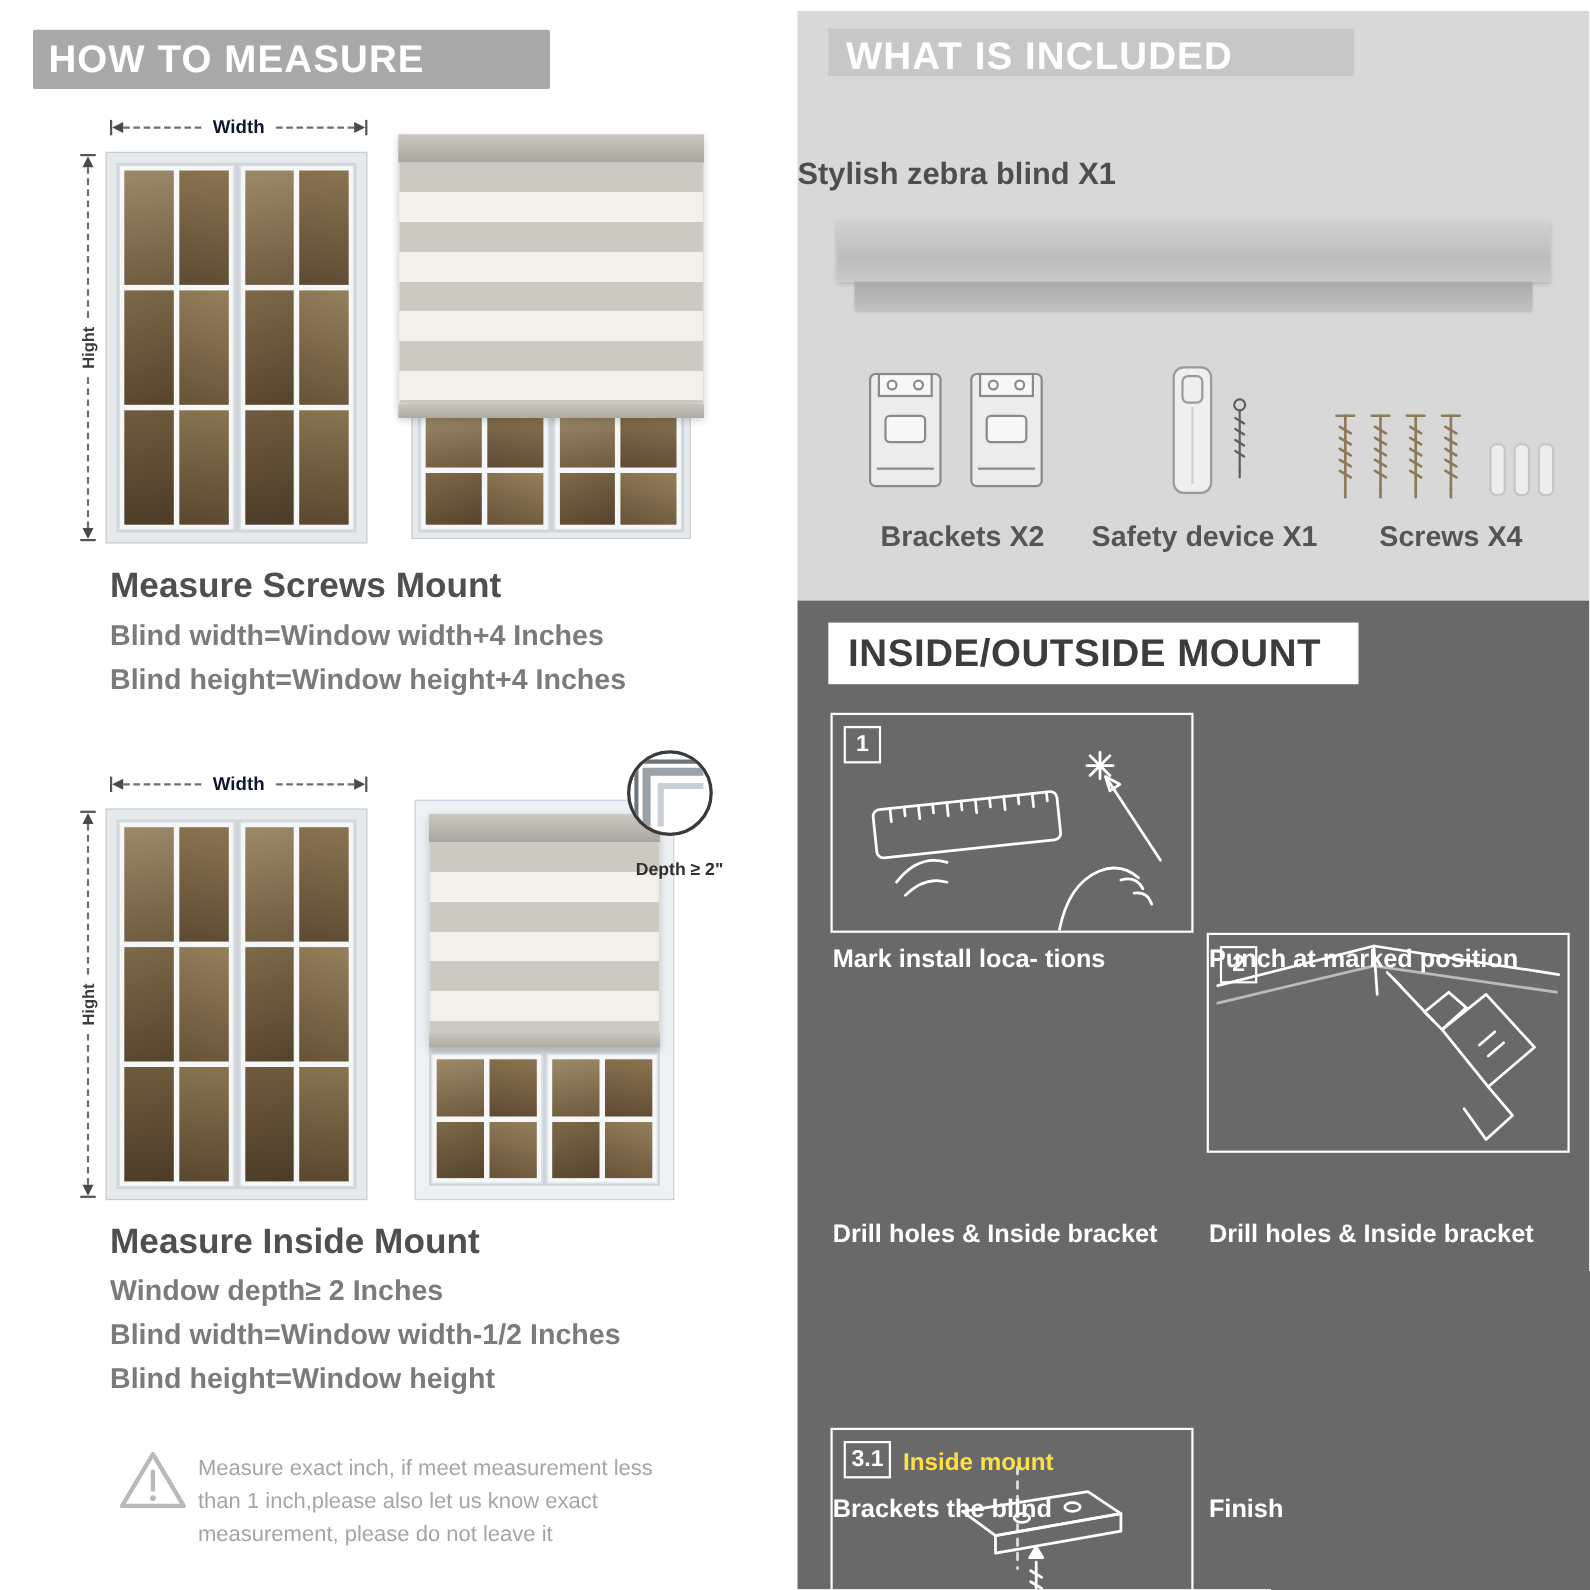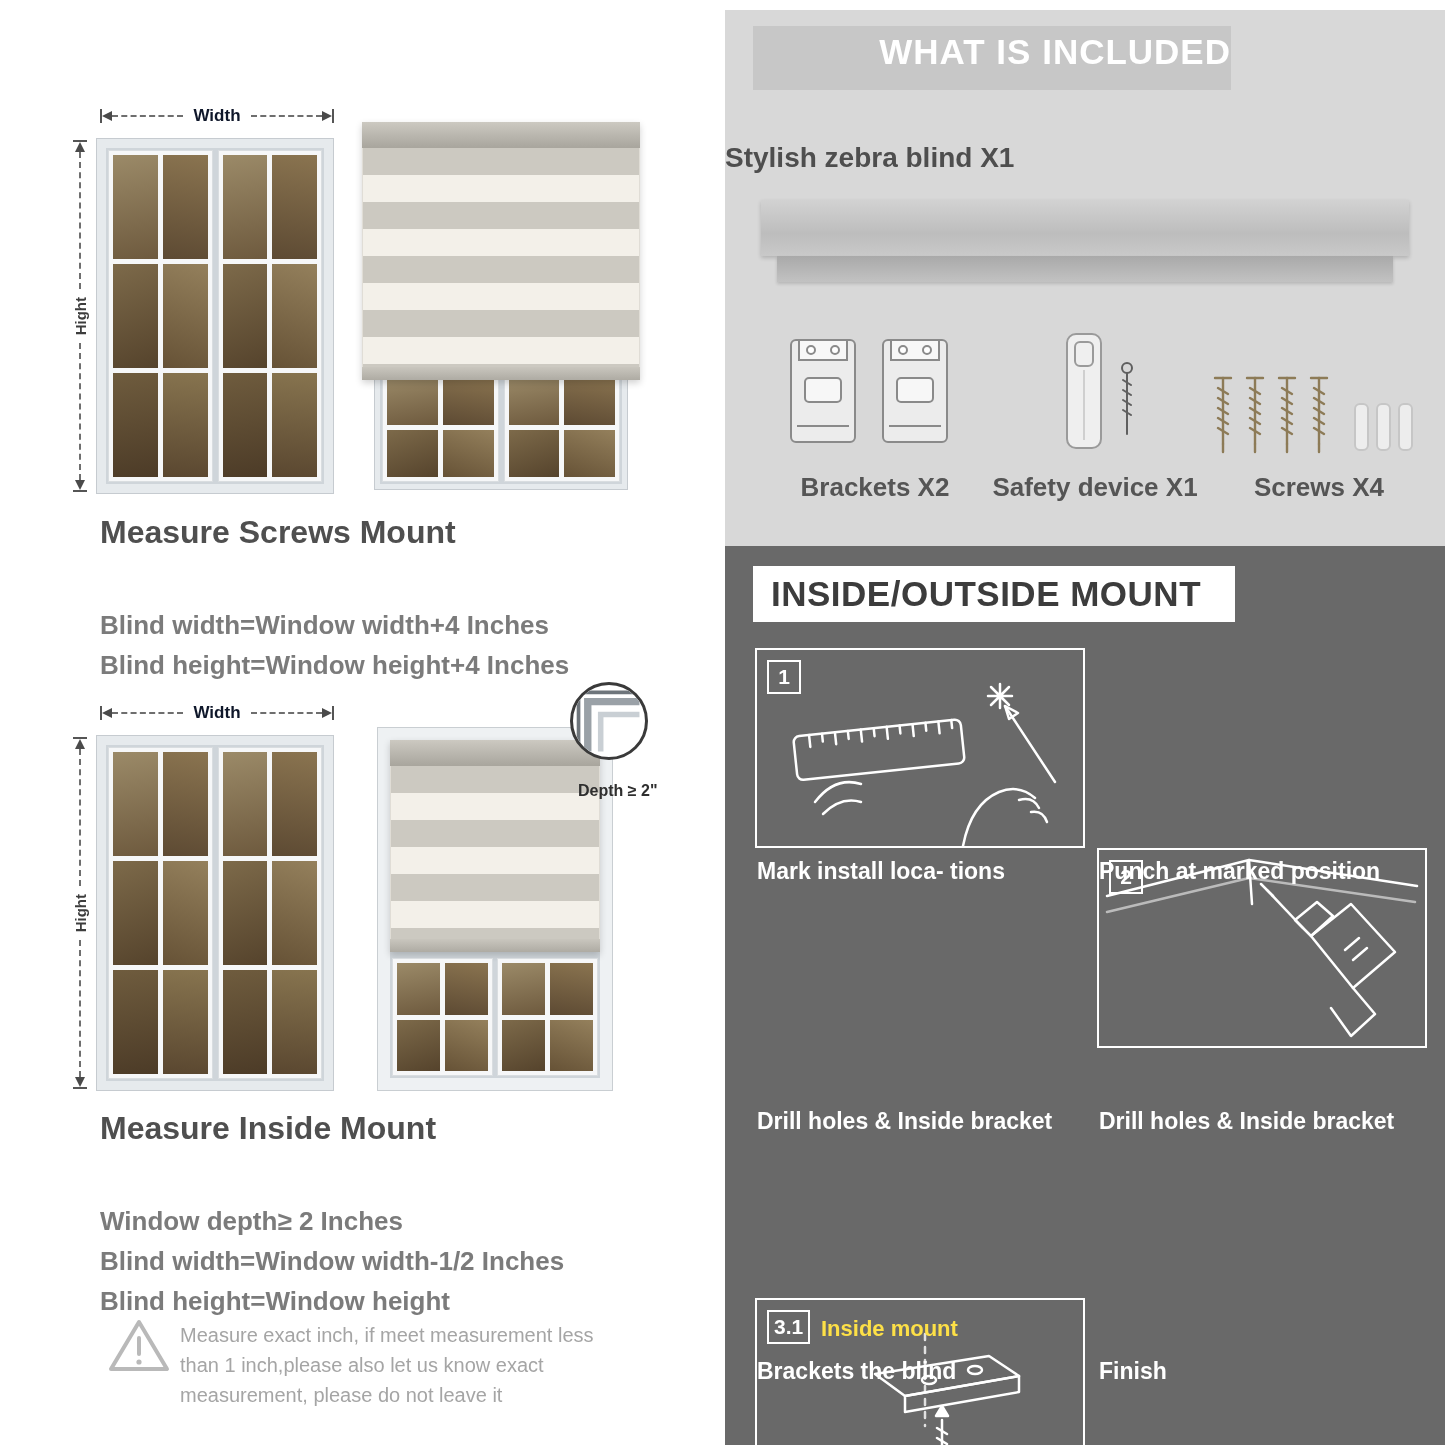--- a/index.html
+++ b/index.html
@@ -9,21 +9,21 @@
     font-family:"Liberation Sans", sans-serif; overflow:hidden; color:#555;
   }
   .abs { position:absolute; }
 
   
   .hdr-gray {
     background:#a9a9a9; color:#fff; font-weight:bold; font-size:35px;
     line-height:54px; padding-left:14px; letter-spacing:1px; border-radius:2px;
   }
   .title { font-size:32px; font-weight:bold; color:#4f4f4f; }
-  .line  { font-size:26px; font-weight:bold; color:#7b7b7b;margin-top:48px; }
+  .line  { font-size:26px; font-weight:bold; color:#7b7b7b; }
 
   
   .h-arrow { display:flex; align-items:center; height:20px; }
   .h-arrow .tick  { width:2px; height:14px; background:#555; }
   .h-arrow .dash  { flex:1; border-top:2px dashed #6e6e6e; }
   .h-arrow .head-l{ width:0;height:0;border-top:5px solid transparent;border-bottom:5px solid transparent;border-right:10px solid #4a4a4a; }
   .h-arrow .head-r{ width:0;height:0;border-top:5px solid transparent;border-bottom:5px solid transparent;border-left:10px solid #4a4a4a; }
   .h-arrow .lbl   { padding:0 10px; font-size:17px; font-weight:bold; color:#0f172a; }
 
   .v-arrow { display:flex; flex-direction:column; align-items:center; width:20px; }
@@ -84,20 +84,21 @@
   .art { position:absolute; left:0; top:0; width:100%; height:100%; }
   .cap { color:#fff; font-weight:bold; font-size:23px; }
 </style>
 </head>
 <body>
 
 <div id="canvas">
 
   <section class="abs" style="left:0;top:0;width:712px;height:1445px;">
 
+    <div class="hdr-gray abs" style="left:30px;top:27px;width:470px;height:54px;">HOW TO MEASURE</div>
 
     <div class="h-arrow abs" style="left:100px;top:106px;width:234px;">
       <span class="tick"></span>
       <span class="head-l"></span>
       <span class="dash"></span>
       <span class="lbl">Width</span>
       <span class="dash"></span>
       <span class="head-r"></span>
       <span class="tick"></span>
     </div>
@@ -241,21 +242,21 @@
     <svg class="abs" style="left:106px;top:1316px;" width="66" height="60" viewBox="0 0 66 60">
       <path d="M33,6 L61,53 L5,53 Z" fill="none" stroke="#b9b9b9" stroke-width="4" stroke-linejoin="round"></path>
       <line x1="33" y1="22" x2="33" y2="38" stroke="#b9b9b9" stroke-width="4" stroke-linecap="round"></line>
       <circle cx="33" cy="46" r="2.6" fill="#b9b9b9"></circle>
     </svg>
     <p class="note-text abs" style="left:180px;top:1320px;">Measure exact inch, if meet measurement less than 1 inch,please also let us know exact measurement, please do not leave it</p>
   </section>
 
   <section class="included abs" style="left:725px;top:10px;width:720px;height:536px;">
 
-    <div class="incl-hdr abs" style="left:28px;top:16px;width:478px;height:64px;text-align:right;">WHAT IS INCLUDED</div>
+    <div class="incl-hdr abs" style="left:28px;top:16px;width:478px;height:43px;">WHAT IS INCLUDED</div>
 
     <div class="blind-lbl abs" style="left:0;top:132px;">Stylish zebra blind X1</div>
 
     <div class="headrail-main abs" style="left:36px;top:190px;width:648px;height:56px;"></div>
     <div class="headrail-sub abs" style="left:52px;top:246px;width:616px;height:26px;"></div>
 
     <svg class="abs" style="left:60px;top:322px;" width="170" height="122" viewBox="0 0 170 122">
       <defs>
         <g id="bk" stroke="#8a8a8a" stroke-width="2" fill="#ececec">
           <rect x="6" y="8" width="64" height="102" rx="5"></rect>

